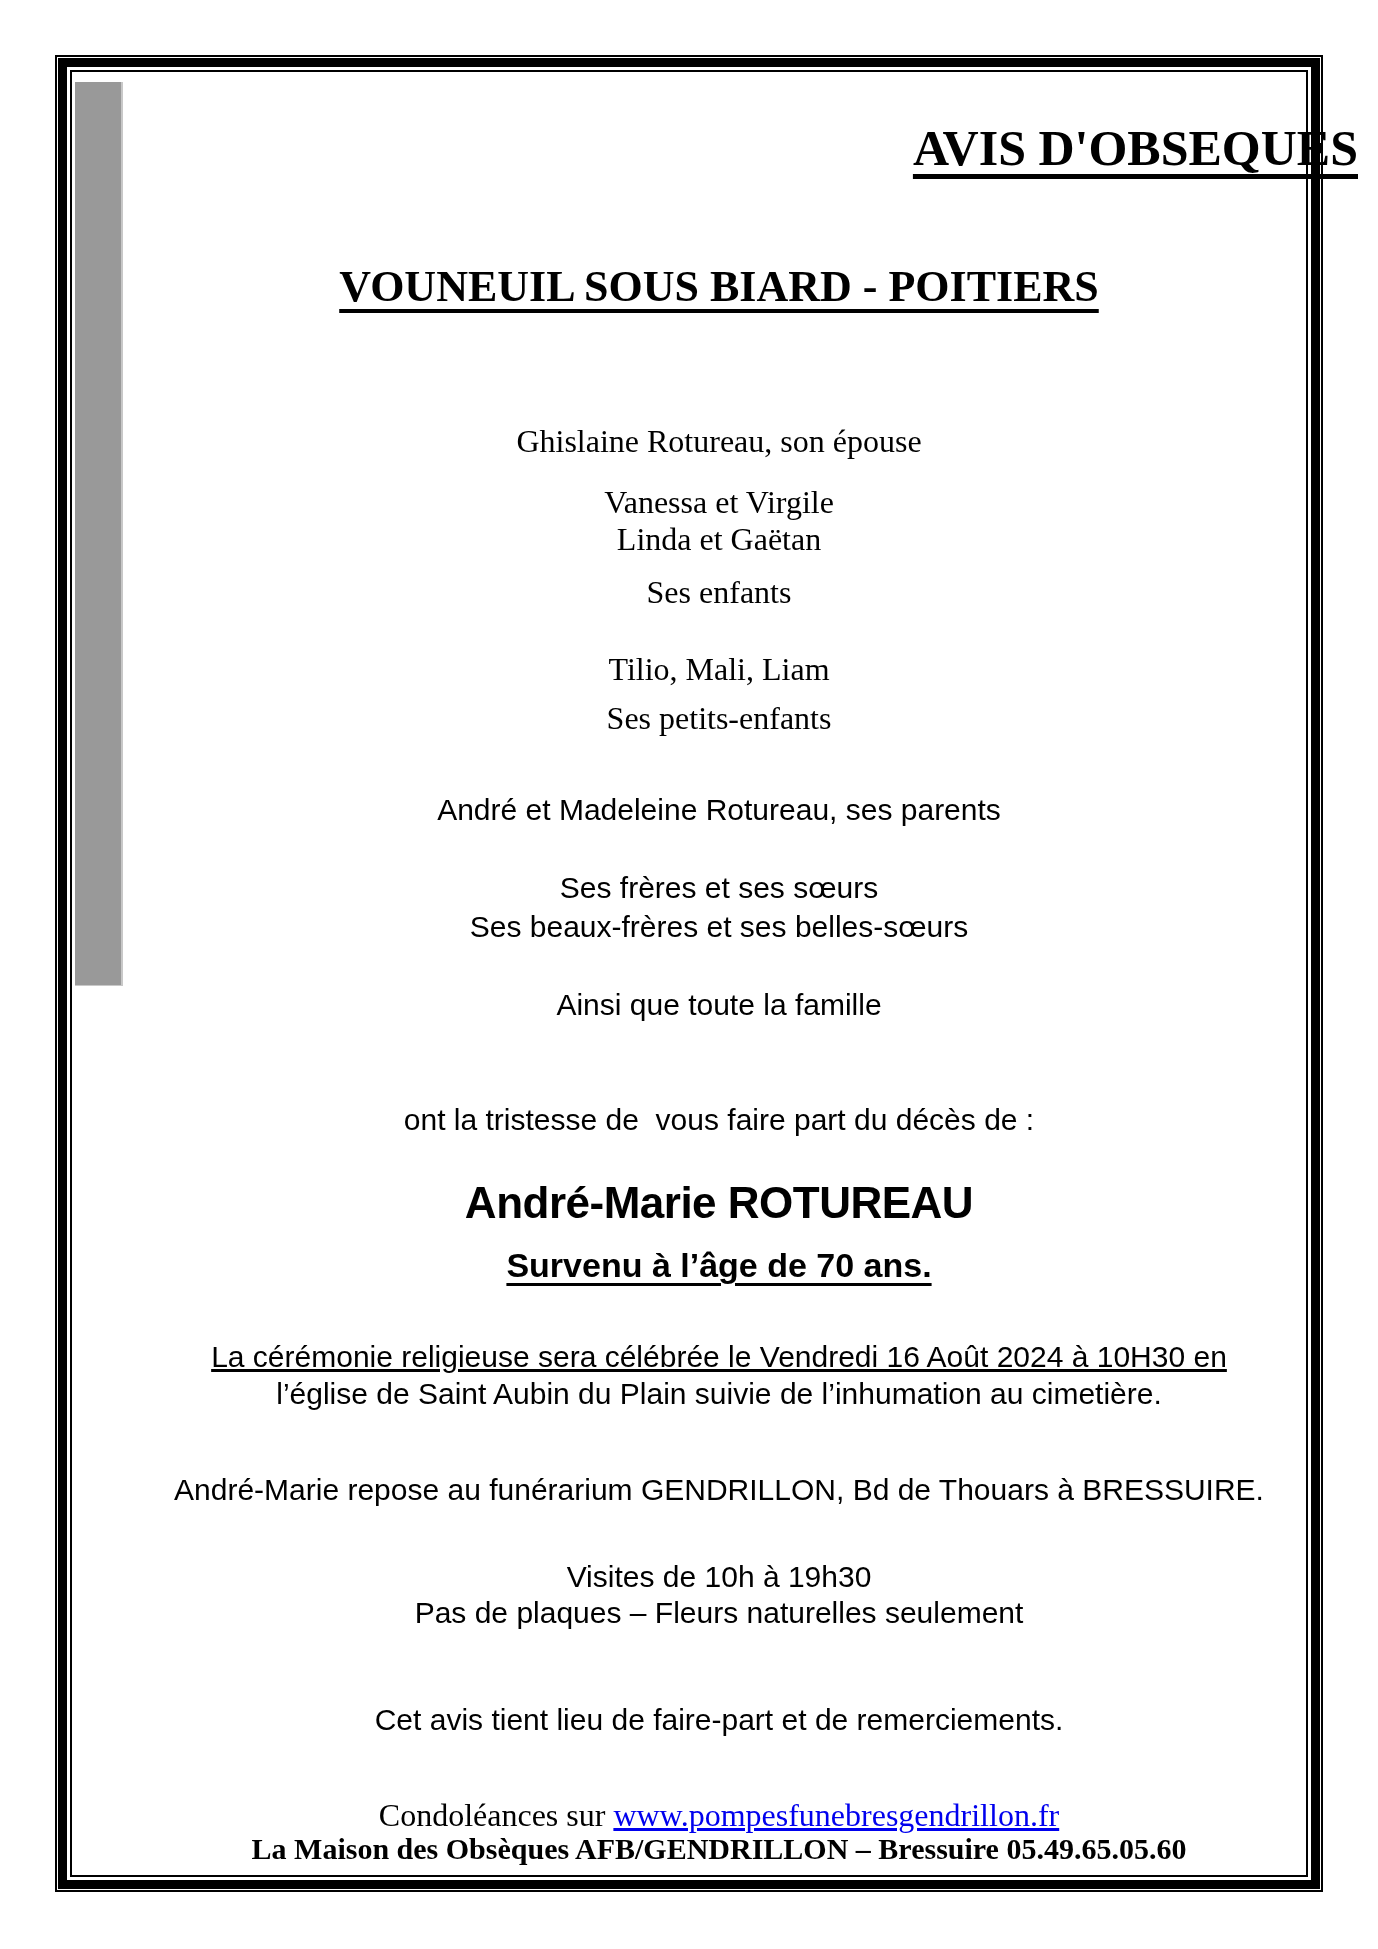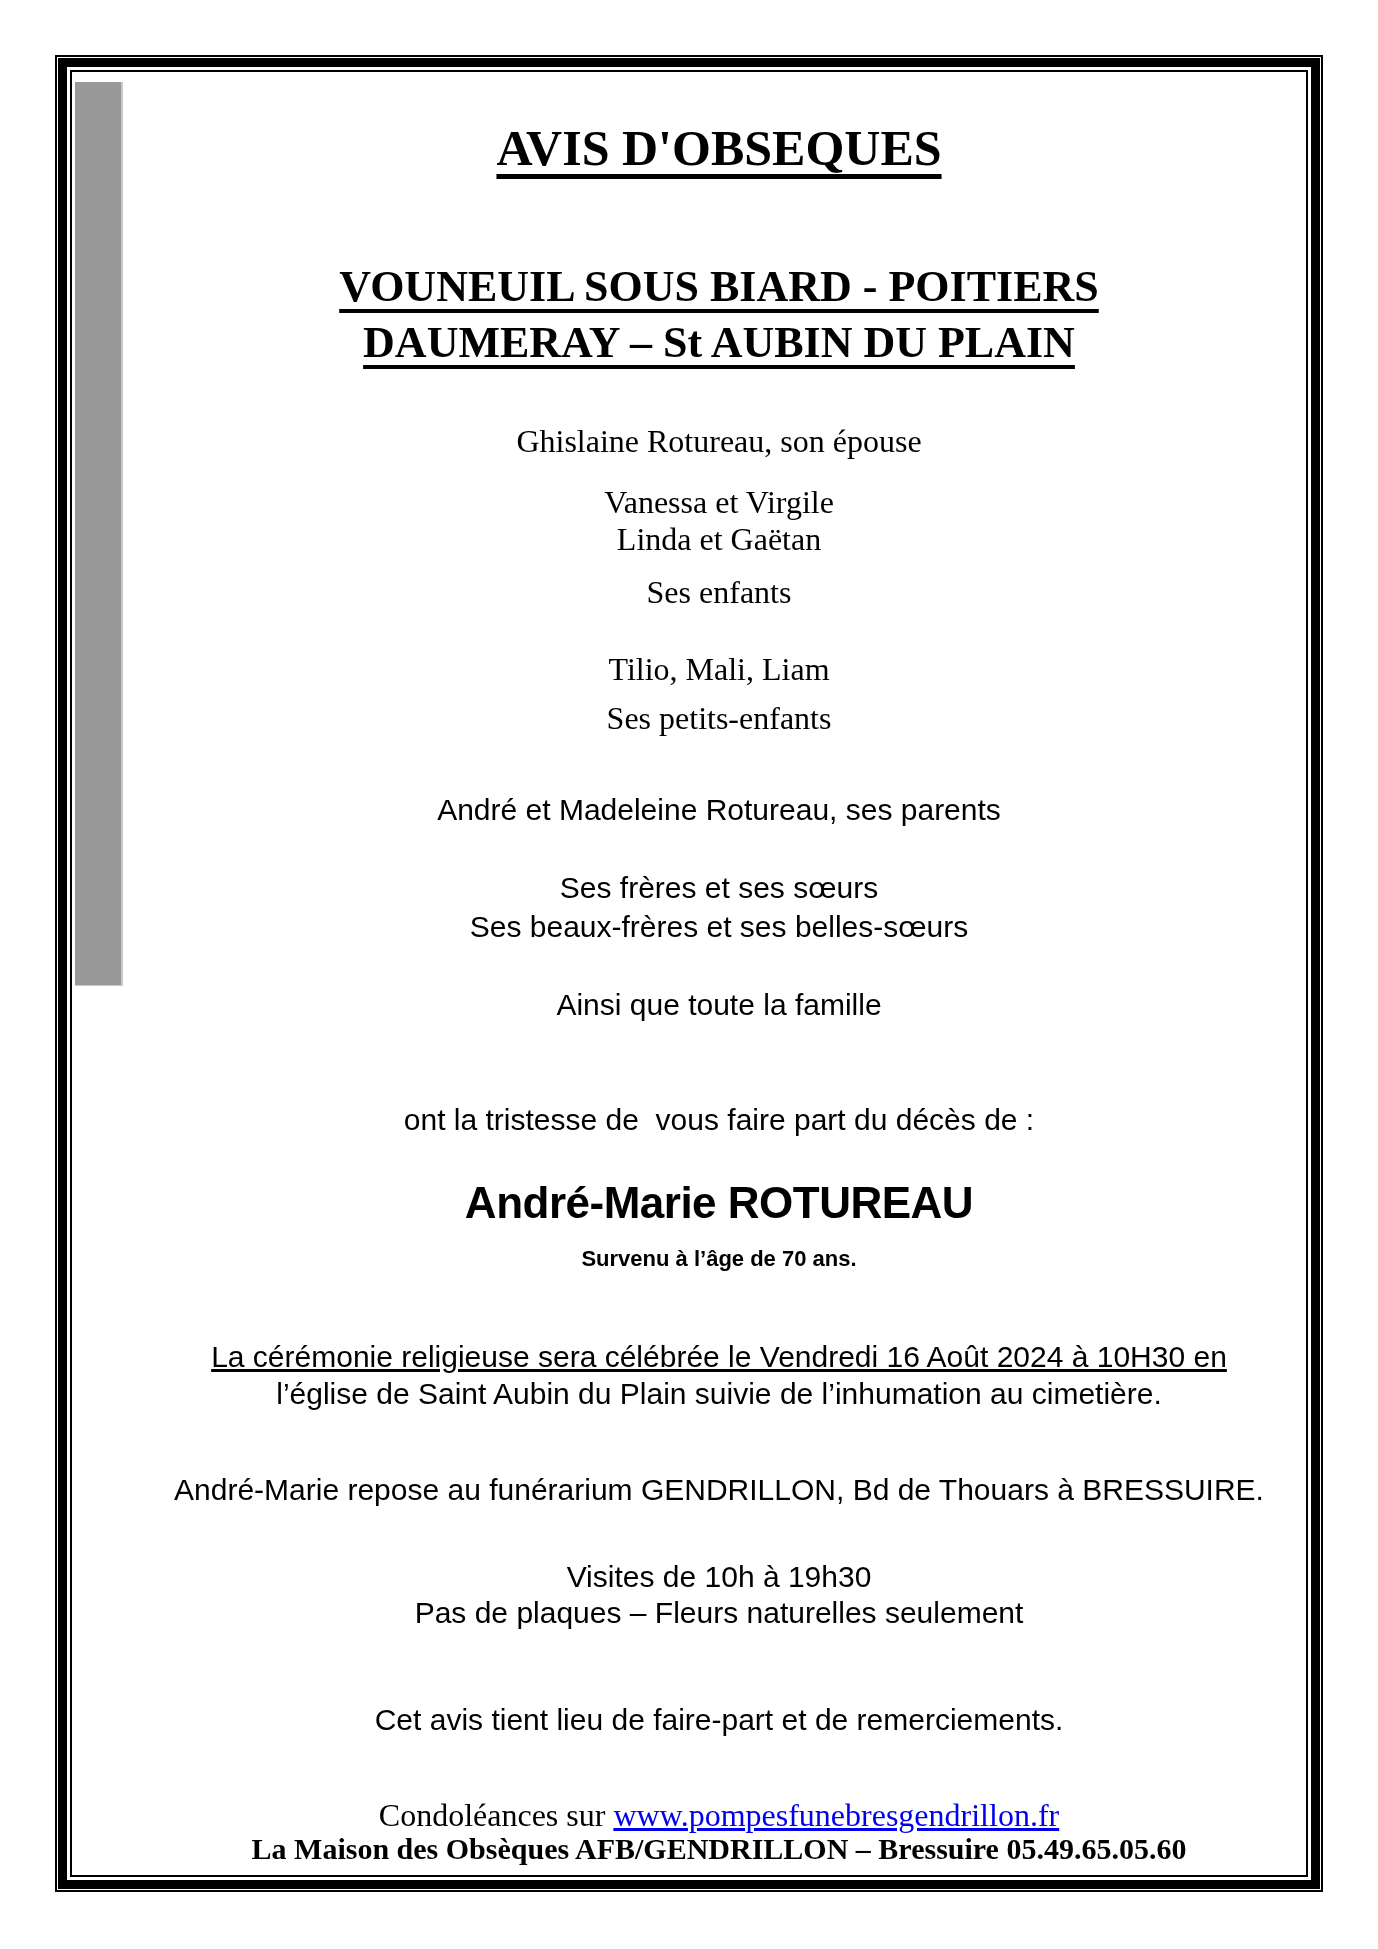--- a/index.html
+++ b/index.html
@@ -61,21 +61,22 @@
   .t2 {
     font-weight: bold; font-size: 44px;
     text-decoration: underline;
     text-decoration-thickness: 4px;
     text-underline-offset: 8px;
   }
   .sb { font-size: 32px; }          
   .ss { font-size: 30px; }          
   .name { font-weight: bold; font-size: 44px; letter-spacing: -0.5px; }
   .age {
-    font-weight: bold; font-size: 22px;
+    font-weight: bold; font-size: 34px;
+    text-decoration: underline;
     text-decoration-thickness: 3px;
     text-underline-offset: 6px;
   }
   .foot1 { font-size: 32px; }
   a.weblink {
     color: #0000EE;
     text-decoration: underline;
     cursor: pointer;
   }
   .foot2 {
@@ -92,25 +93,24 @@
   <div class="frame">
     <div class="f1">
         <div class="f2">
           <div class="f3"></div>
         </div>
       </div>
   </div>
 
   <div class="graybar"></div>
 
-  <div class="ln serif t1" style="top:120px;">AVIS D'OBSEQUES</div>
+  <div class="ln serif t1" style="top:120px;text-align:right;">AVIS D'OBSEQUES</div>
 
   <div class="ln serif t2" style="top:262px;">VOUNEUIL SOUS BIARD - POITIERS</div>
 
-  <div class="ln serif t2" style="top:318px;">DAUMERAY – St AUBIN DU PLAIN</div>
 
   <div class="ln serif sb" style="top:423px;">Ghislaine Rotureau, son épouse</div>
 
   <div class="ln serif sb" style="top:484px;">Vanessa et Virgile</div>
 
   <div class="ln serif sb" style="top:521px;">Linda et Gaëtan</div>
 
   <div class="ln serif sb" style="top:574px;">Ses enfants</div>
 
   <div class="ln serif sb" style="top:651px;">Tilio, Mali, Liam</div>

